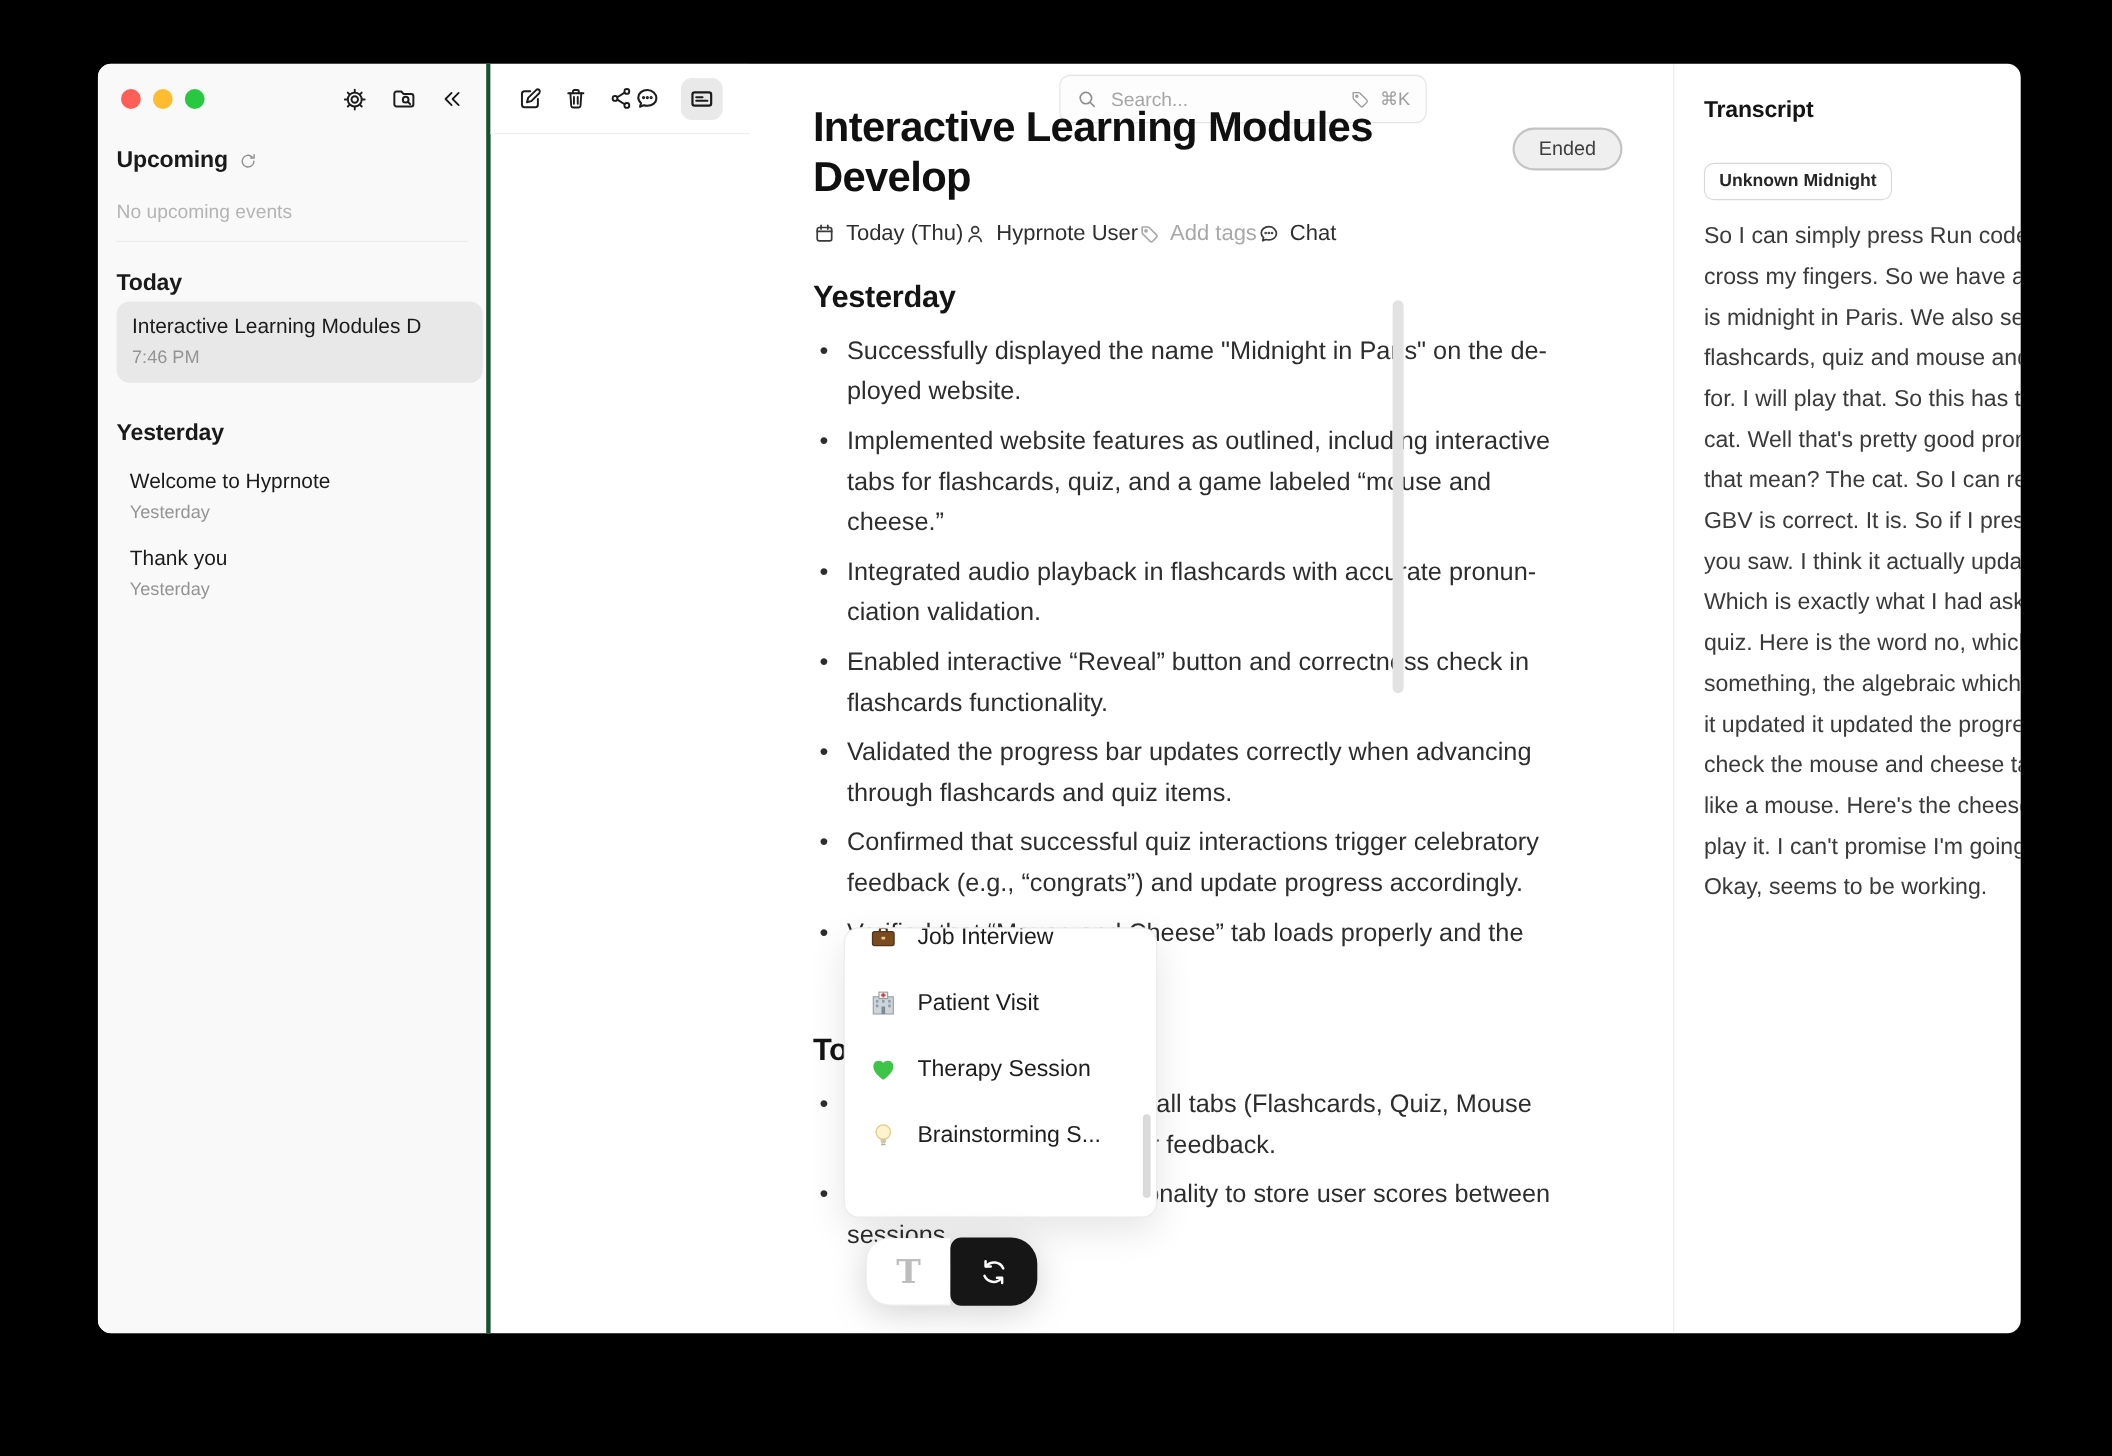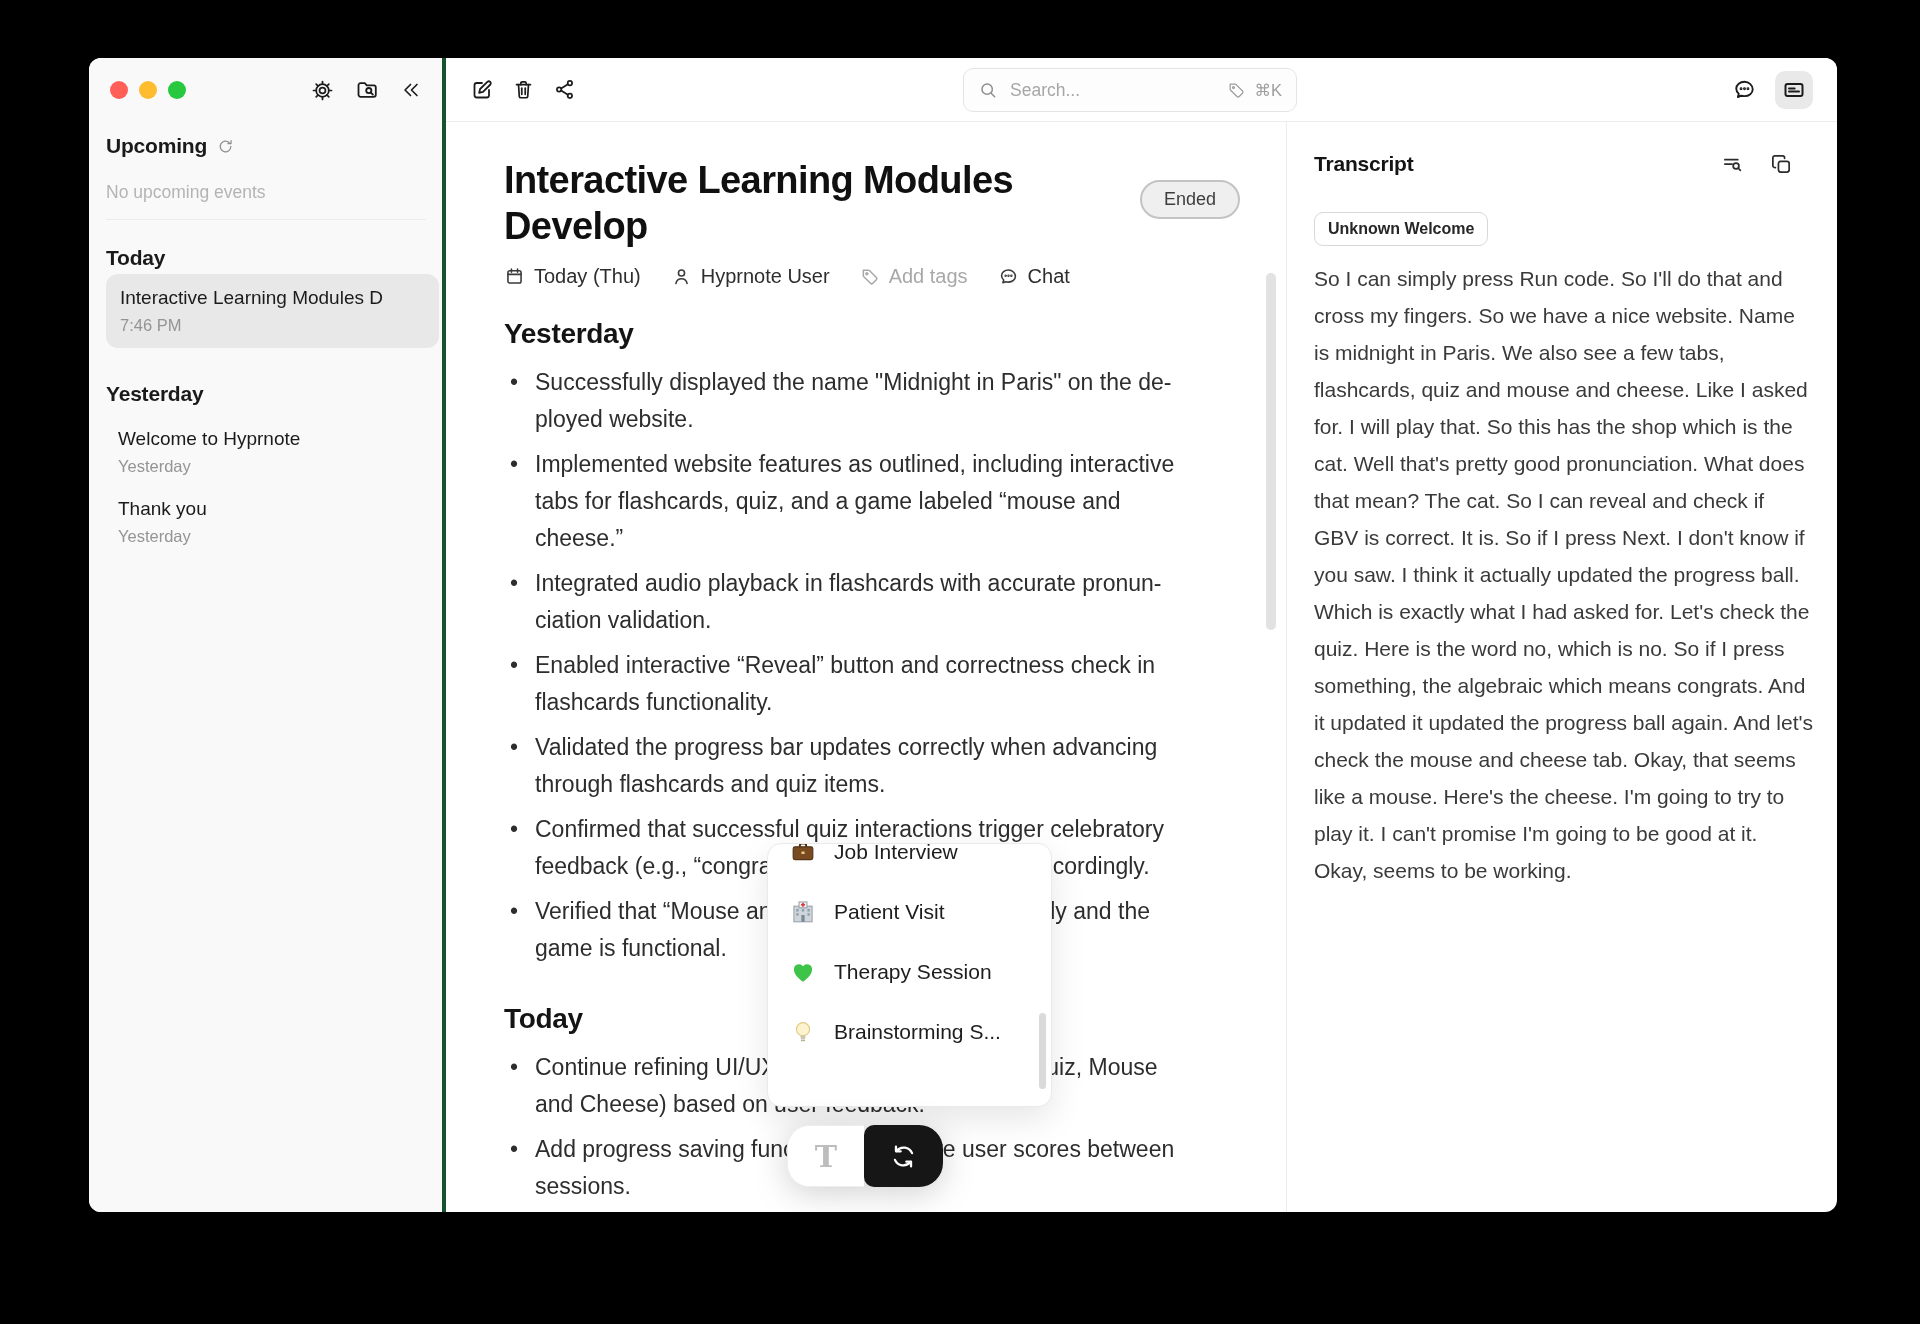--- a/index.html
+++ b/index.html
@@ -21,39 +21,39 @@
   .sb-empty{margin-top:24px;font-size:17.5px;color:#b4b4b4;}
   .sb-divider{margin-top:16px;border-top:1px solid #ececec;}
   .sb-section-label{margin-top:26px;font-size:21px;font-weight:700;color:#1a1a1a;letter-spacing:-.2px;}
   .sb-card{margin-top:4px;background:#e8e8e8;border-radius:12px;padding:13px 14px;width:333px;}
   .sb-card-title{font-size:19px;color:#1b1b1b;white-space:nowrap;overflow:hidden;}
   .sb-card-sub{margin-top:7px;font-size:16.5px;color:#949494;}
   .sb-item{margin-top:22px;padding-left:12px;}
   .sb-item-title{font-size:19px;color:#1b1b1b;}
   .sb-item-sub{margin-top:7px;font-size:16.5px;color:#949494;}
   
-  .right-area{flex:1;display:flex;flex-direction:column;min-width:0;}
+  .right-area{flex:1;display:flex;min-width:0;}
   .toolbar{height:64px;border-bottom:1px solid #ededed;position:relative;display:flex;align-items:center;padding:0 24px 0 24px;background:#fff;flex-shrink:0;}
   .tb-left{display:flex;gap:18px;align-items:center;}
   .search-box{position:absolute;left:517px;top:10px;width:334px;height:44px;border:1px solid #e4e4e4;border-radius:10px;
               background:#fdfdfd;display:flex;align-items:center;padding:0 14px;gap:10px;}
   .search-box input{border:none;outline:none;background:transparent;font-size:17.5px;color:#333;flex:1;min-width:0;}
   .search-box input::placeholder{color:#a6a6a6;}
   .search-kbd{display:flex;align-items:center;gap:8px;color:#9d9d9d;font-size:16.5px;}
   .tb-right{margin-left:auto;display:flex;gap:18px;align-items:center;}
   .panel-btn{width:38px;height:38px;border-radius:10px;background:#e9e9e9;display:flex;align-items:center;justify-content:center;}
   
   .panes{flex:1;display:flex;min-height:0;}
   .editor{width:840px;flex-shrink:0;padding:36px 0 0 58px;overflow:hidden;position:relative;}
   .editor-inner{width:690px;}
   .title-row{display:flex;align-items:flex-start;width:736px;}
   .note-title{font-size:38px;font-weight:700;color:#101010;letter-spacing:-.6px;line-height:1.2;}
   .ended-pill{margin-left:auto;margin-top:22px;border:2px solid #c3c3c3;background:#efefef;color:#3e3e3e;
               font-size:18px;border-radius:999px;padding:7px 22px;flex-shrink:0;}
-  .meta-row{margin-top:16px;display:flex;align-items:center;gap:30px;font-size:20px;color:#2e2e2e;}
+  .meta-row{margin-top:16px;display:flex;align-items:center;font-size:20px;color:#2e2e2e;}
   .meta-item{display:flex;align-items:center;gap:9px;}
   .meta-muted{color:#a8a8a8;}
   h2.body-h2{font-size:28px;font-weight:700;color:#141414;margin:30px 0 14px 0;letter-spacing:-.3px;}
   ul.bullets{list-style:none;margin:0;padding:0;width:680px;font-size:23px;line-height:37px;color:#2d2d2d;}
   ul.bullets li{position:relative;padding-left:31px;margin-bottom:8px;}
   ul.bullets li::before{content:"•";position:absolute;left:6px;color:#2d2d2d;}
   
   .editor-scrollbar{position:absolute;left:1266px;top:273px;width:10px;height:357px;border-radius:5px;background:#e2e2e2;}
   
   .transcript{flex:1;border-left:1px solid #ececec;padding:30px 24px 0 27px;min-width:0;}
@@ -292,21 +292,21 @@
               </button>
               <button class="icon-btn">
                 <svg class="ic" width="23" height="23" viewBox="0 0 24 24" style="stroke:#2c2c2c">
                   <rect x="8.8" y="8.8" width="11.2" height="11.2" rx="2.4"></rect>
                   <path d="M5.6 15.2H5a2 2 0 0 1-2-2V5a2 2 0 0 1 2-2h8.2a2 2 0 0 1 2 2v.6"></path>
                 </svg>
               </button>
             </div>
           </div>
           <div>
-            <span class="speaker-chip">Unknown Welcome</span>
+            <span class="speaker-chip">Unknown Midnight</span>
           </div>
           <p class="tr-body">So I can simply press Run code. So I'll do that and cross my fingers. So we have a nice website. Name is midnight in Paris. We also see a few tabs, flashcards, quiz and mouse and cheese. Like I asked for. I will play that. So this has the shop which is the cat. Well that's pretty good pronunciation. What does that mean? The cat. So I can reveal and check if GBV is correct. It is. So if I press Next. I don't know if you saw. I think it actually updated the progress ball. Which is exactly what I had asked for. Let's check the quiz. Here is the word no, which is no. So if I press something, the algebraic which means congrats. And it updated it updated the progress ball again. And let's check the mouse and cheese tab. Okay, that seems like a mouse. Here's the cheese. I'm going to try to play it. I can't promise I'm going to be good at it. Okay, seems to be working.</p>
         </section>
       </div>
     </div>
   </div>
 
   <div class="editor-scrollbar"></div>
 
   <div class="popup">

